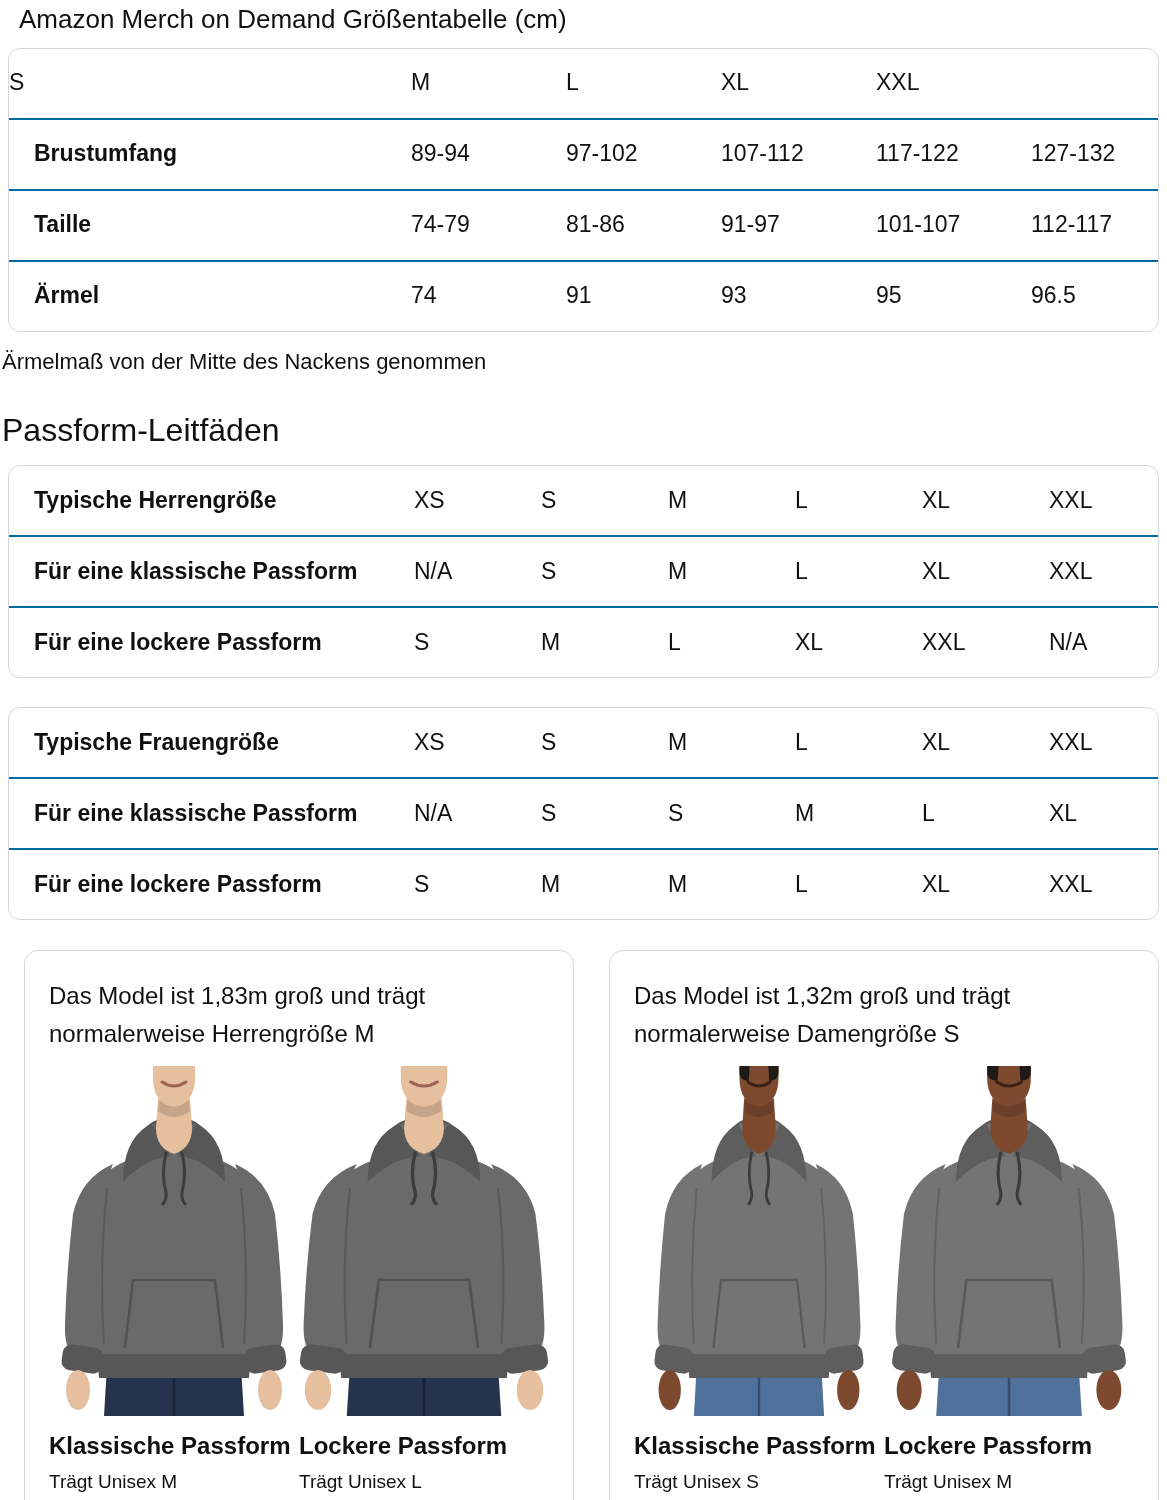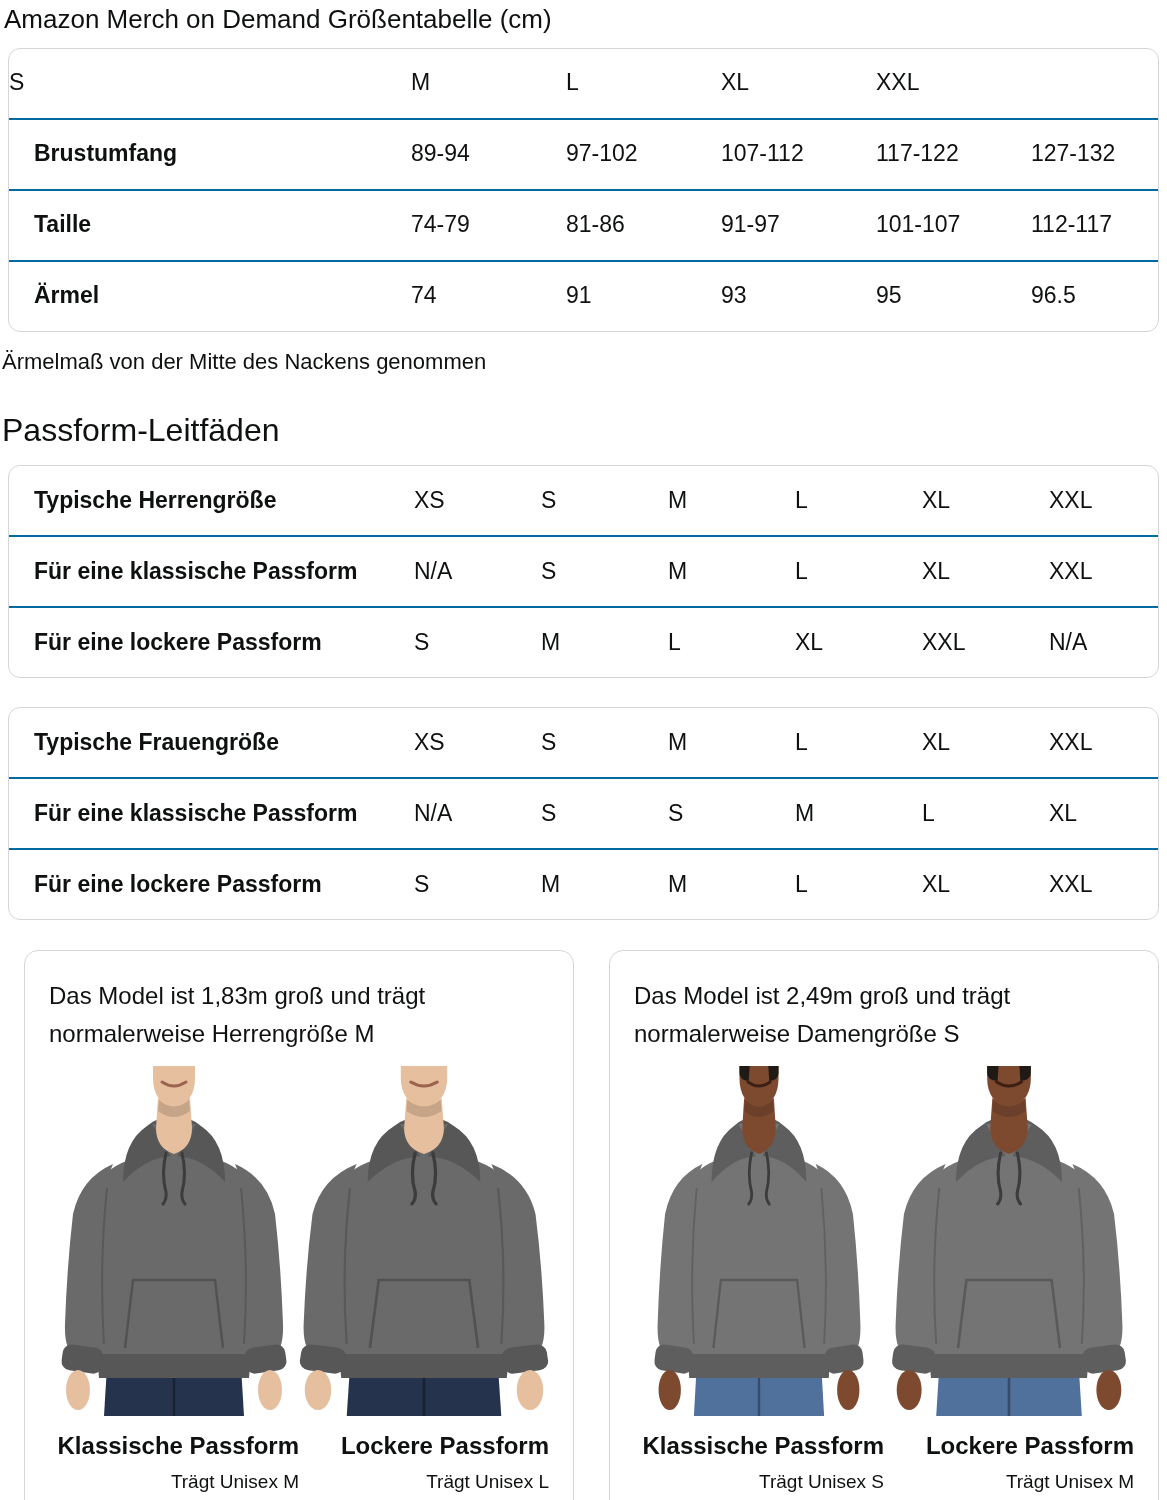--- a/index.html
+++ b/index.html
@@ -2,21 +2,21 @@
 <html lang="de"><head>
 <meta charset="utf-8">
 <style>
   html,body{margin:0;padding:0;background:#fff;}
   body{
     width:1167px;height:1500px;overflow:hidden;
     font-family:"Liberation Sans","DejaVu Sans",sans-serif;
     color:#0f1111;-webkit-font-smoothing:antialiased;
   }
   .page-title{
-    margin:0;padding:3px 8px 0 4px;
+    margin:0;padding:3px 8px 0 19px;
     font-size:26px;font-weight:400;line-height:1.25;
   }
   
   .sizing-table{
     margin:12px 8px 0 8px;
     border:1px solid #d6d6d6;border-radius:12px;
     background:#fff;overflow:hidden;
   }
   .trow{display:grid;align-items:center;height:69px;}
   .trow + .trow{border-top:2px solid #0369a1;}
@@ -40,21 +40,21 @@
   .cards{display:flex;gap:35px;margin:30px 8px 0 8px;padding-left:16px;}
   .card{
     flex:1;height:566px;box-sizing:border-box;
     border:1px solid #d6d6d6;border-radius:14px;
     padding:26px 24px 0 24px;background:#fff;overflow:hidden;
   }
   .card-heading{
     margin:0;font-size:24px;font-weight:400;line-height:38px;
   }
   .figures{display:flex;margin-top:13px;}
-  .figures figure{margin:0;width:50%;text-align:right;}
+  .figures figure{margin:0;width:50%;text-align:left;}
   svg.model{width:250px;height:350px;display:block;margin:0 auto;}
   .fit-name{margin-top:16px;font-size:24px;font-weight:700;line-height:28px;}
   .fit-size{margin-top:8px;font-size:19px;font-weight:400;line-height:27px;}
   
   .theme-men{
     --skin:#e6bf9e;--mouth:#9c6450;--hair:transparent;
     --hoodie:#6a6a6a;--hoodie-dark:#575757;--jeans:#25334d;
   }
   .theme-women{
     --skin:#7d4a30;--mouth:#3c2013;--hair:#201a16;
@@ -224,21 +224,21 @@
         </svg>
         <figcaption>
           <div class="fit-name">Lockere Passform</div>
           <div class="fit-size">Trägt Unisex L</div>
         </figcaption>
       </figure>
     </div>
   </section>
 
   <section class="card theme-women">
-    <p class="card-heading">Das Model ist 2,49m groß und trägt normalerweise Damengröße S</p>
+    <p class="card-heading">Das Model ist 1,32m groß und trägt normalerweise Damengröße S</p>
     <div class="figures">
       <figure>
         <svg class="model" viewBox="0 0 250 350">
           <use href="#hoodie-model" transform="translate(8.75,0) scale(0.93,1)"></use>
         </svg>
         <figcaption>
           <div class="fit-name">Klassische Passform</div>
           <div class="fit-size">Trägt Unisex S</div>
         </figcaption>
       </figure>

